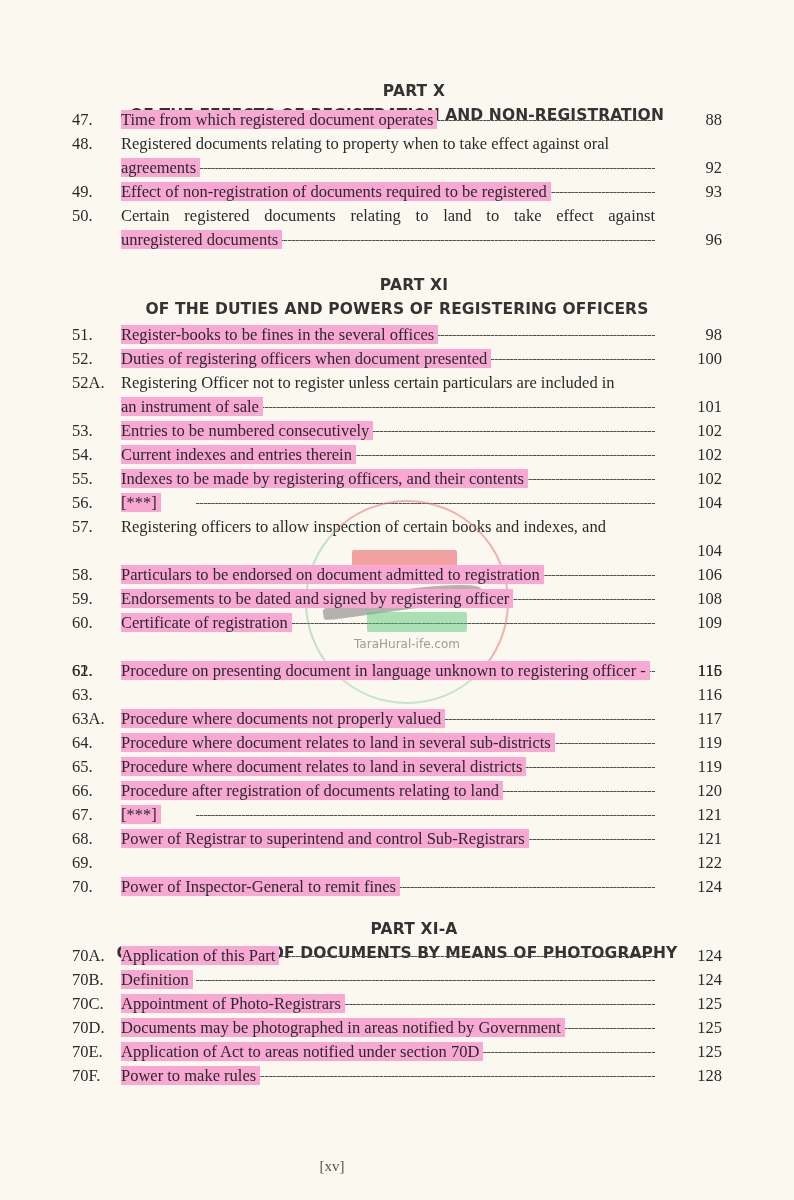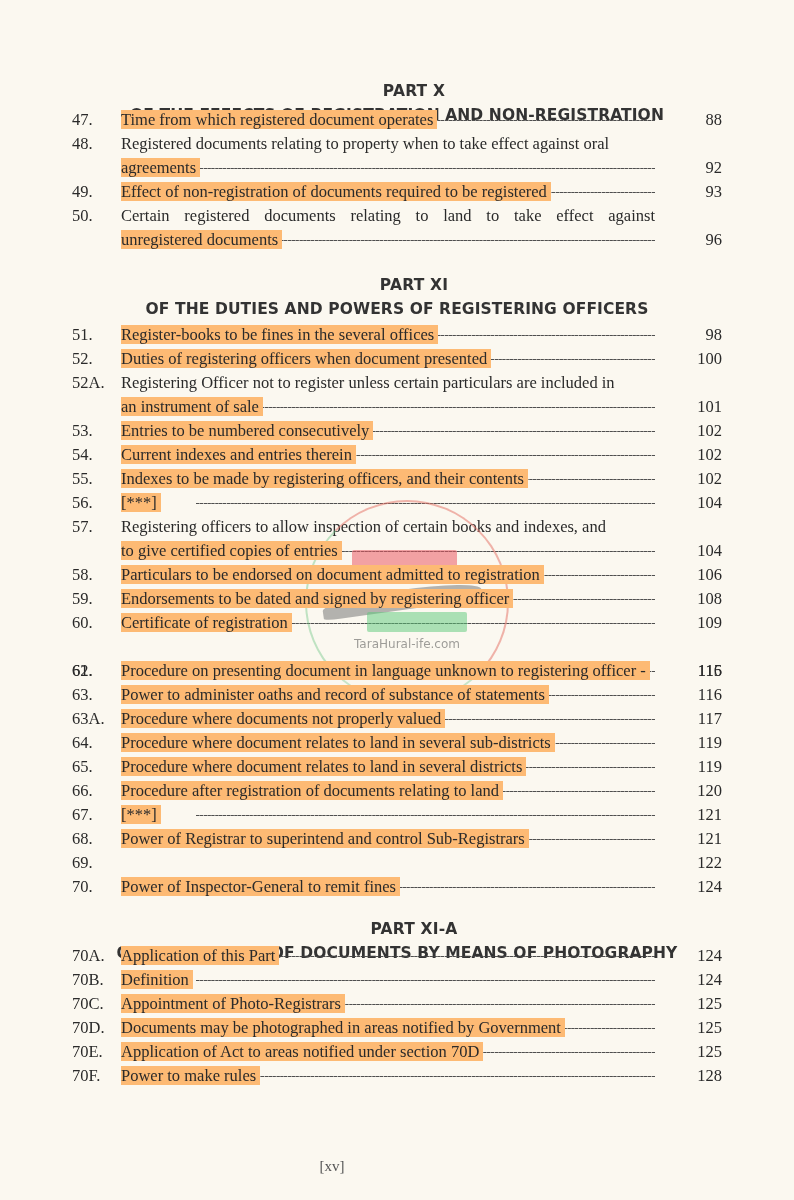--- a/index.html
+++ b/index.html
@@ -20,21 +20,21 @@
     position: absolute; left: 0; width: 794px; text-align: center;
     font-family: "DejaVu Sans", sans-serif; font-weight: bold;
     font-size: 15.5px; color: #333; letter-spacing: 0.1px;
   }
   .row {
     position: absolute; left: 72px; width: 650px; height: 24px;
     font-size: 16.5px; line-height: 24px; white-space: nowrap;
   }
   .num { position: absolute; left: 0; top: 0; }
   .title { position: absolute; left: 49px; top: 0; width: 534px; overflow: hidden; }
-  .title .t { background: #fdba74; padding-right: 4px; position: relative; z-index: 1; }
+  .title .t { background: #f9a8d4; padding-right: 4px; position: relative; z-index: 1; }
   .title .dash {
     position: absolute; left: 0; right: 0; top: 0; overflow: hidden;
     letter-spacing: -0.5px; color: #444; font-size: 13px; text-align: right;
   }
   .title.just { text-align: justify; text-align-last: justify; white-space: normal; }
   .page-no { position: absolute; right: 0; top: 0; text-align: right; width: 50px; }
   .footer {
     position: absolute; top: 1158px; left: 0; width: 664px; text-align: center;
     font-size: 15px; color: #555;
   }
@@ -128,21 +128,21 @@
   <div class="row" style="top:491px">
     <span class="num">56.</span>
     <span class="title"><span class="dash">------------------------------------------------------------------------------------------------------------------------</span><span class="t">[***]</span></span>
     <span class="page-no">104</span>
   </div>
   <div class="row" style="top:515px">
     <span class="num">57.</span>
     <span class="title"><span>Registering officers to allow inspection of certain books and indexes, and</span></span>
   </div>
   <div class="row" style="top:539px">
-    <span class="title"><span class="dash">------------------------------------------------------------------------------------------------------------------------</span><span class="t">to give certified copies of entries</span></span>
+    <span class="title"><span class="dash">------------------------------------------------------------------------------------------------------------------------</span></span>
     <span class="page-no">104</span>
   </div>
   <div class="row" style="top:563px">
     <span class="num">58.</span>
     <span class="title"><span class="dash">------------------------------------------------------------------------------------------------------------------------</span><span class="t">Particulars to be endorsed on document admitted to registration</span></span>
     <span class="page-no">106</span>
   </div>
   <div class="row" style="top:587px">
     <span class="num">59.</span>
     <span class="title"><span class="dash">------------------------------------------------------------------------------------------------------------------------</span><span class="t">Endorsements to be dated and signed by registering officer</span></span>
@@ -158,21 +158,21 @@
     <span class="title"><span class="dash">------------------------------------------------------------------------------------------------------------------------</span><span class="t">Endorsements and certificate to be copied and document returned</span></span>
     <span class="page-no">115</span>
   </div>
   <div class="row" style="top:659px">
     <span class="num">62.</span>
     <span class="title"><span class="t">Procedure on presenting document in language unknown to registering officer -</span></span>
     <span class="page-no">116</span>
   </div>
   <div class="row" style="top:683px">
     <span class="num">63.</span>
-    <span class="title"><span class="dash">------------------------------------------------------------------------------------------------------------------------</span><span class="t">Power to administer oaths and record of substance of statements</span></span>
+    <span class="title"><span class="dash">------------------------------------------------------------------------------------------------------------------------</span></span>
     <span class="page-no">116</span>
   </div>
   <div class="row" style="top:707px">
     <span class="num">63A.</span>
     <span class="title"><span class="dash">------------------------------------------------------------------------------------------------------------------------</span><span class="t">Procedure where documents not properly valued</span></span>
     <span class="page-no">117</span>
   </div>
   <div class="row" style="top:731px">
     <span class="num">64.</span>
     <span class="title"><span class="dash">------------------------------------------------------------------------------------------------------------------------</span><span class="t">Procedure where document relates to land in several sub-districts</span></span>

